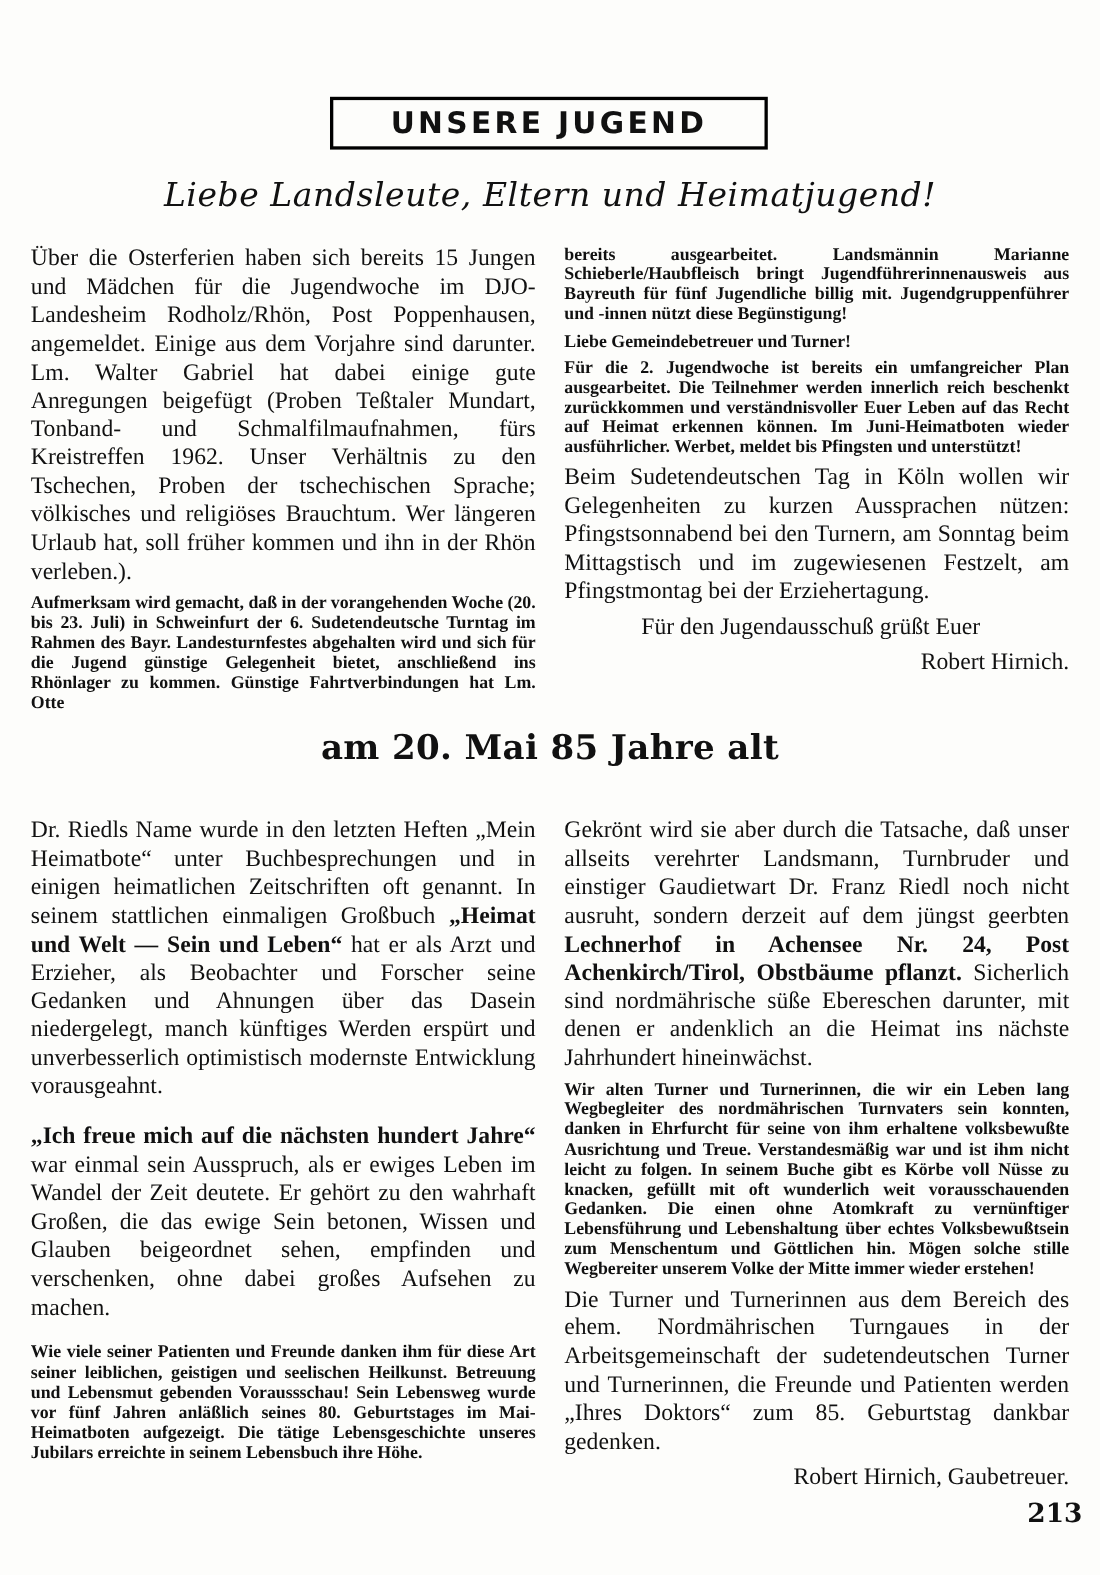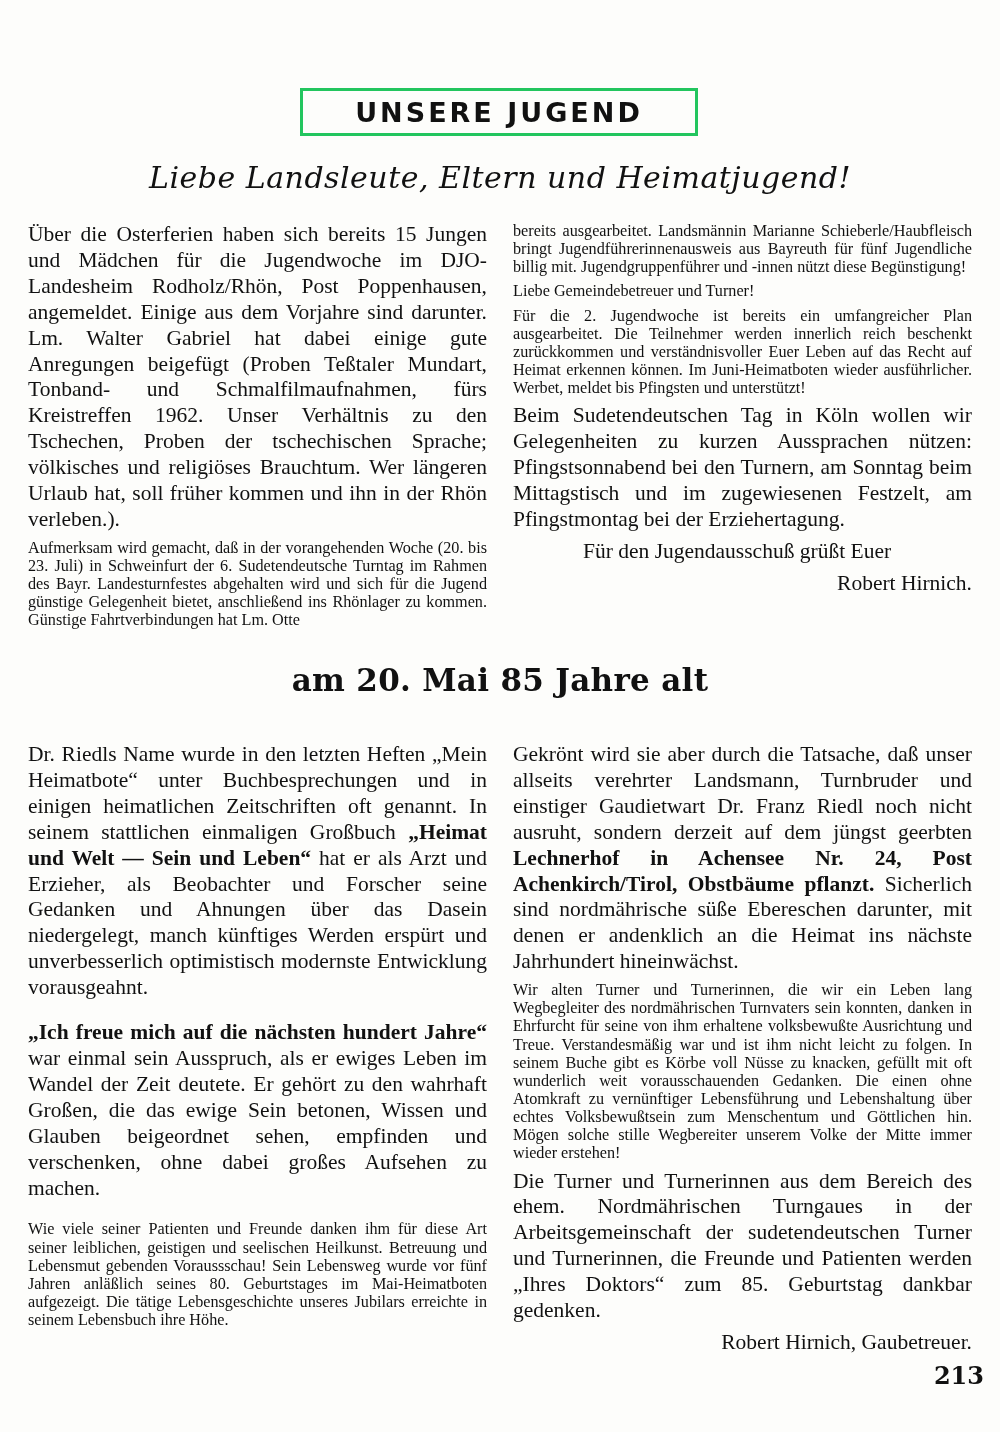--- a/index.html
+++ b/index.html
@@ -22,21 +22,21 @@
     height: 1432px;
     background: #fdfdfb;
   }
   
   .masthead {
     position: absolute;
     left: 300px;
     top: 88px;
     width: 398px;
     height: 48px;
-    border: 3px solid #22c55e;
+    border: 3px solid #000000;
     box-sizing: border-box;
     display: flex;
     align-items: center;
     justify-content: center;
   }
   .masthead-title {
     font-family: "DejaVu Sans", sans-serif;
     font-weight: 700;
     font-size: 27px;
     letter-spacing: 3px;
@@ -76,20 +76,21 @@
     font-size: 21.5px;
     line-height: 1.205;
     text-align: justify;
     text-justify: inter-word;
     hyphens: manual;
   }
   .small {
     font-size: 16.2px;
     line-height: 1.12;
     text-align: justify;
+    font-weight: bold;
   }
   .sig {
     text-align: right;
     font-size: 21.5px;
     line-height: 1.2;
   }
   .sig-indent {
     text-align: justify;
     text-indent: 70px;
     font-size: 21.5px;

